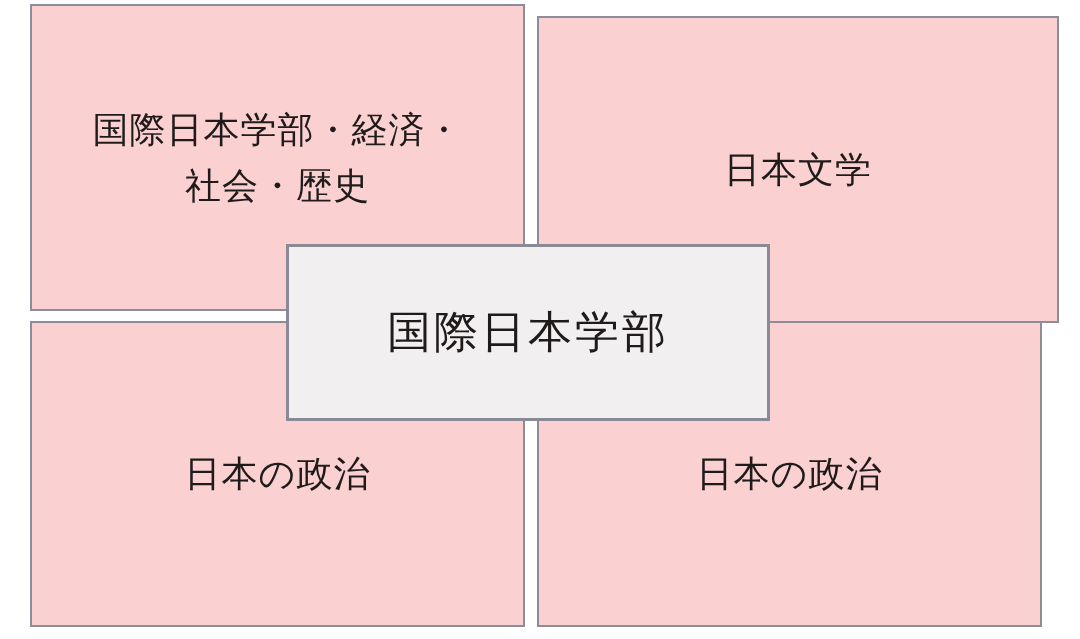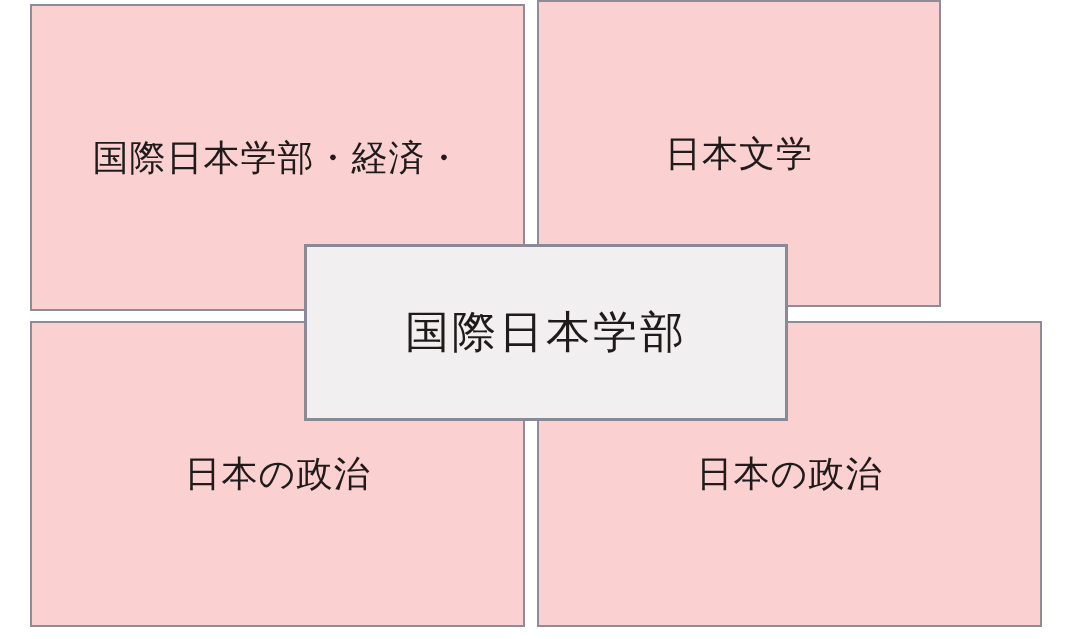--- a/index.html
+++ b/index.html
@@ -25,26 +25,26 @@
     flex-direction: column;
     align-items: center;
     justify-content: center;
     text-align: center;
     font-size: 36px;
     line-height: 1.55;
     letter-spacing: 1px;
   }
   .quadrant .line:empty { display: none; }
   .q-top-left     { left: 30px;  top: 4px;   width: 495px; height: 307px; }
-  .q-top-right    { left: 537px; top: 0;   width: 404px; height: 307px; }
+  .q-top-right    { left: 537px; top: 16px;   width: 522px; height: 307px; }
   .q-bottom-left  { left: 30px;  top: 321px; width: 495px; height: 306px; }
   .q-bottom-right { left: 537px; top: 321px; width: 505px; height: 306px; }
   .center-box {
     position: absolute;
-    left: 304px;
+    left: 286px;
     top: 244px;
     width: 484px;
     height: 177px;
     background: var(--center_fill, #f1eff0);
     border: 3px solid var(--center_border, #8a8a96);
     box-sizing: border-box;
     display: flex;
     align-items: center;
     justify-content: center;
     text-align: right;
@@ -54,20 +54,21 @@
     z-index: 2;
   }
 </style>
 </head>
 <body>
 
 <div class="canvas">
 
   <div class="quadrant q-top-left">
     <span class="line">国際日本学部・経済・</span>
+    <span class="line">社会・歴史</span>
   </div>
 
   <div class="quadrant q-top-right">
     <span class="line">日本文学</span>
   </div>
 
   <div class="quadrant q-bottom-left">
     <span class="line">日本の政治</span>
 
   </div>

